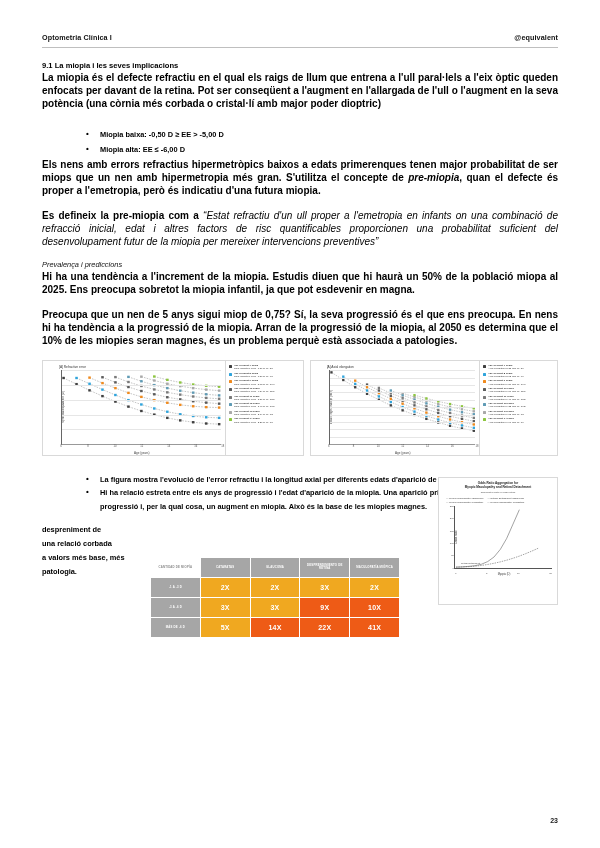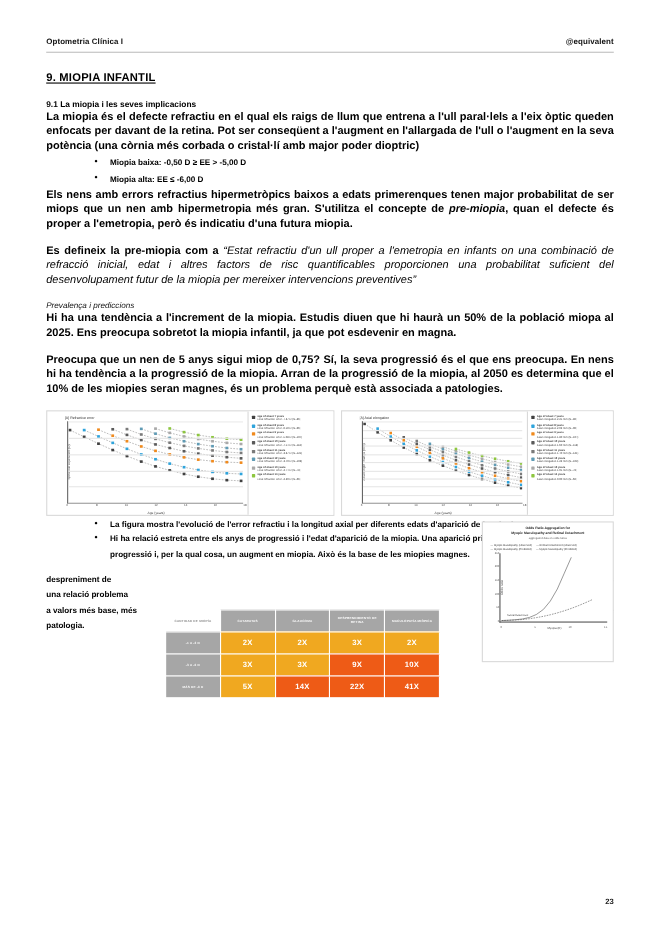--- a/index.html
+++ b/index.html
@@ -66,21 +66,21 @@
     font-size: 7.4px;
     font-style: italic;
     font-weight: normal;
     color: #111;
   }
   .spacer-10 { height: 10px; }
   em.it { font-style: italic; font-weight: bold; }
   span.quote { font-style: italic; font-weight: normal; }
 
   ul.bullets {
-    margin: 1px 0 0 0;
+    margin: 17px 0 0 0;
     padding-left: 58px;
     list-style: none;
   }
   ul.bullets li {
     position: relative;
     font-size: 7.4px;
     font-weight: bold;
     line-height: 13.2px;
     margin-bottom: 2px;
   }
@@ -332,21 +332,20 @@
 <body>
 
 <div class="page">
 
   <div class="doc-header">
     <span>Optometria Clínica I</span>
     <span>@equivalent</span>
   </div>
   <div class="header-rule"></div>
 
-  <div class="h1">9. MIOPIA INFANTIL</div>
 
   <div class="h2">9.1 La miopia i les seves implicacions</div>
   <div class="para">La miopia és el defecte refractiu en el qual els raigs de llum que entrena a l'ull paral·lels a l'eix òptic queden enfocats per davant de la retina. Pot ser conseqüent a l'augment en l'allargada de l'ull o l'augment en la seva potència (una còrnia més corbada o cristal·lí amb major poder dioptric)</div>
 
   <ul class="bullets">
     <li>Miopia baixa: -0,50 D ≥ EE &gt; -5,00 D</li>
     <li>Miopia alta: EE ≤ -6,00 D</li>
   </ul>
 
   <div class="para"><span>Els nens amb errors refractius hipermetròpics baixos a edats primerenques tenen major probabilitat de ser miops que un nen amb hipermetropia més gran. S'utilitza el concepte de </span><em class="it">pre-miopia</em><span>, quan el defecte és proper a l'emetropia, però és indicatiu d'una futura miopia.</span></div>
@@ -661,21 +660,21 @@
     <li>Hi ha relació estreta entre els anys de progressió i l'edat d'aparició de la miopia. Una aparició primerenca implica més temps de progressió i, per la qual cosa, un augment en miopia. Això és la base de les miopies magnes.</li>
   </ul>
 
   <div class="bottom-block">
 
     <div style="display:flex; justify-content:space-between;align-items:center;">
       <span class="flow-text">despreniment de</span>
       <span class="flow-text">retina). És</span>
     </div>
     <div style="display:flex; justify-content:space-between;">
-      <span class="flow-text">una relació problema</span>
+      <span class="flow-text">una relació corbada</span>
       <span class="flow-text">exponencial:</span>
     </div>
     <div style="display:flex; justify-content:space-between;">
       <span class="flow-text">a valors més base, més</span>
       <span class="flow-text">risc de</span>
     </div>
     <div class="flow-text">patologia.</div>
 
     <div class="float-table">
       <table class="risk-table">

